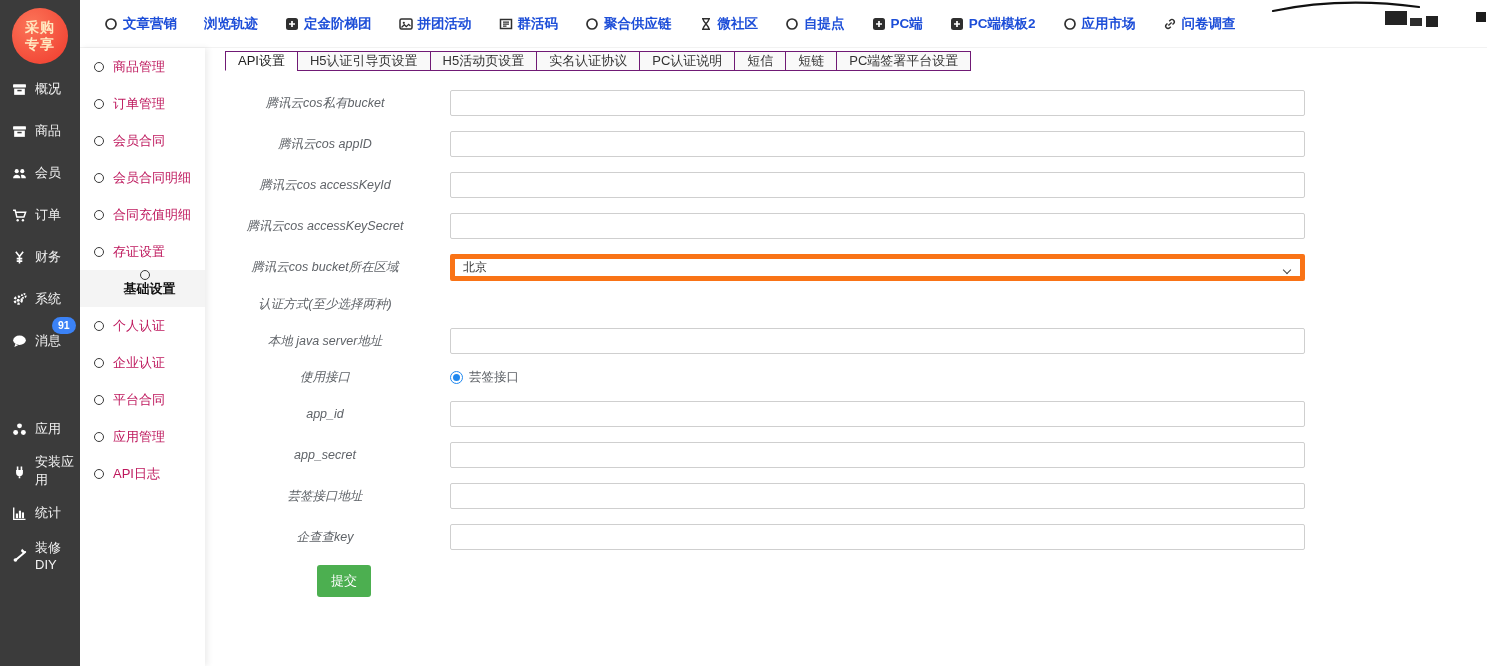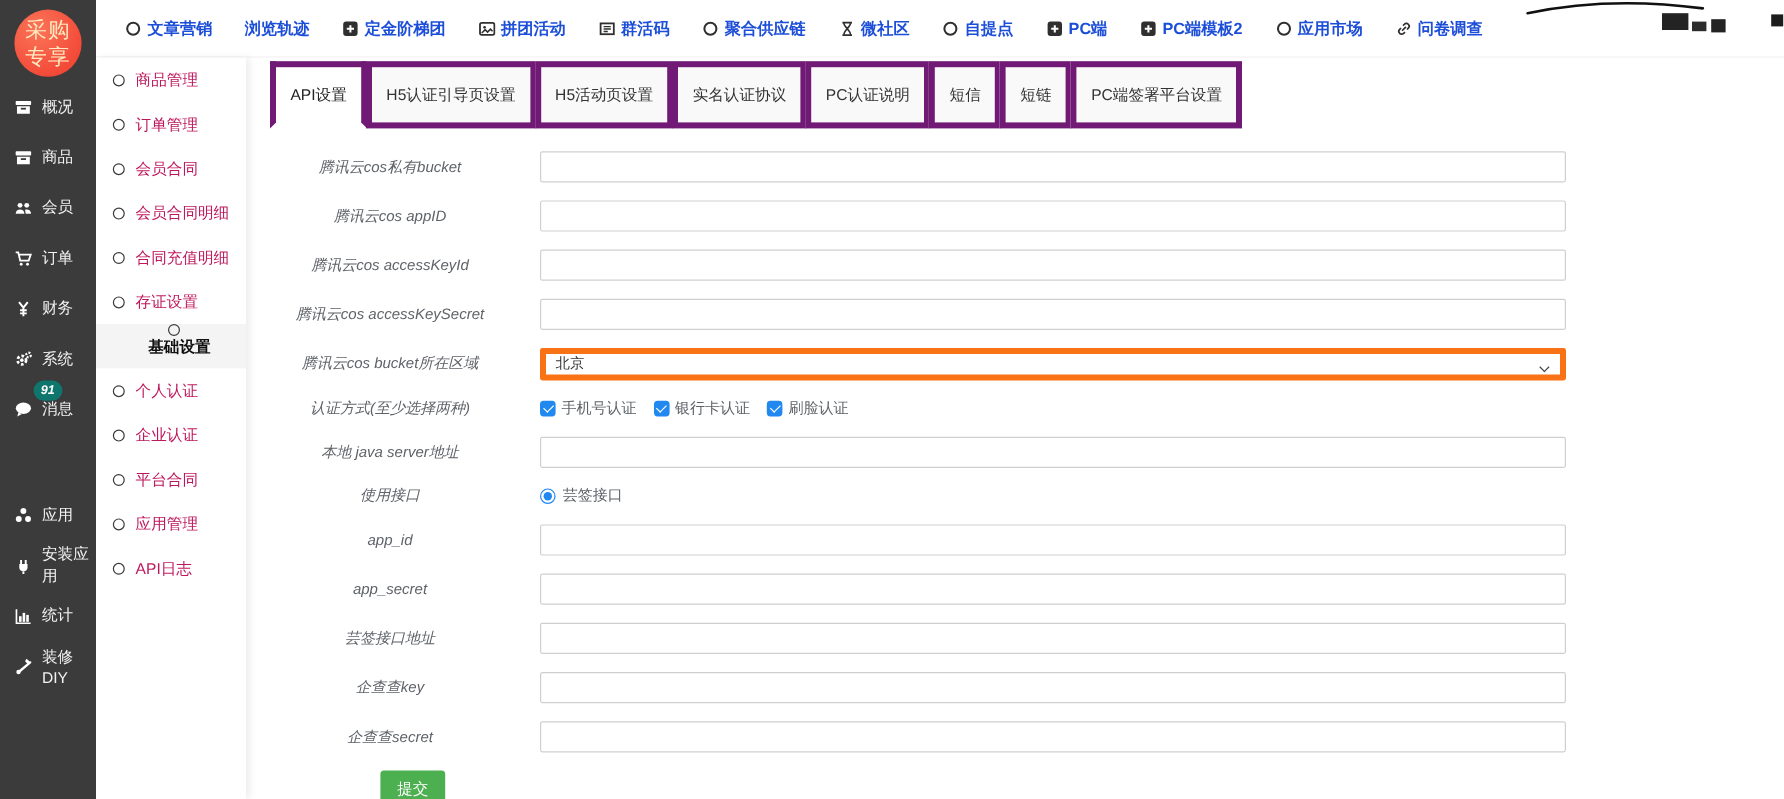--- a/index.html
+++ b/index.html
@@ -5,29 +5,29 @@
   * { margin:0; padding:0; box-sizing:border-box; }
   html,body { width:1487px; height:666px; overflow:hidden; background:#fff;
     font-family:"Liberation Sans","DejaVu Sans",sans-serif; }
   .app { display:flex; width:1487px; height:666px; }
 
   
   .rail { width:80px; flex-shrink:0; background:#3b3b3b; position:relative; z-index:5; }
   .logo { width:56px; height:56px; border-radius:50%; margin:8px auto 4px auto;
     background:radial-gradient(circle at 35% 30%, #fb7458, #f03a2c);
     display:flex; flex-direction:column; align-items:center; justify-content:center;
-    color:#ffe9c0; font-weight:400; font-size:18px; line-height:1.25; letter-spacing:1px; }
+    color:#ffe9c0; font-weight:700; font-size:14px; line-height:1.25; letter-spacing:1px; }
   .rail-list { margin-top:3px; }
   .rail-item { height:42px; display:flex; align-items:center; padding-left:12px;
     color:#f2f2f2; font-size:13px; cursor:pointer; position:relative; }
   .rail-item.group-start { margin-top:46px; }
   .rail-item .icon { width:15px; height:15px; margin-right:8px; color:#fff; flex-shrink:0; }
   .icon svg { width:100%; height:100%; display:block; }
-  .badge { position:absolute; left:28px; top:-3px; background:#0f766e; color:#fff;
-    font-size:10.5px; line-height:1; padding:3px 6px; border-radius:9px; font-weight:700;font-style:italic; }
+  .badge { position:absolute; left:52px; top:-3px; background:#3b82f6; color:#fff;
+    font-size:10.5px; line-height:1; padding:3px 6px; border-radius:9px; font-weight:700; }
 
   
   .main-col { flex:1; display:flex; flex-direction:column; min-width:0; }
   .topbar { height:48px; background:#fff; display:flex; align-items:center;
     padding-left:24px; position:relative; border-bottom:1px solid #f2f2f2; flex-shrink:0; }
   .nav-item { display:flex; align-items:center; margin-right:27px; cursor:pointer;
     color:#1d4ed8; font-size:13.5px; font-weight:600; white-space:nowrap; }
   .nav-item .icon { width:14px; height:14px; margin-right:5px; color:#2f2f2f; }
 
   
@@ -41,22 +41,22 @@
   .sub-item { height:37px; display:flex; align-items:center; padding-left:14px;
     font-size:13px; color:#be185d; cursor:pointer; white-space:nowrap; }
   .sub-item .ring { width:10px; height:10px; border:1.6px solid #3a3a3a; border-radius:50%;
     margin-right:9px; flex-shrink:0; }
   .sub-item.active { background:#f4f4f4; font-weight:700; color:#111;flex-direction:column; }
 
   .content { flex:1; background:#fff; padding:3px 0 0 20px; min-width:0; }
 
   
   .tabs { display:inline-flex; }
-  .tab { padding:14px 12px; min-width:44px; text-align:right; font-size:13px; color:#333;
-    background:#f9f9f9; border:5px solid #701a75; cursor:pointer; white-space:nowrap; }
+  .tab { padding:0 12px; min-width:44px; text-align:right; font-size:13px; color:#333;
+    background:#f9f9f9; border:1px solid #701a75; cursor:pointer; white-space:nowrap; }
   .tab + .tab { margin-left:-1px; }
   .tab.active { background:#fff; border-bottom-color:#fff; color:#222; }
 
   
   .form { padding-top:19px; }
   .form-row { display:flex; align-items:center; margin-bottom:15px; }
   .form-label { width:200px; text-align:center; font-size:12.5px; color:#5f6368;
     flex-shrink:0; white-space:nowrap;font-style:italic; }
   .form-ctrl { margin-left:25px; width:855px; position:relative; display:flex; align-items:center; }
   .txt-input { width:855px; height:26px; border:1px solid #cfcfcf; border-radius:2px;
@@ -410,34 +410,20 @@
               <div class="form-label">腾讯云cos bucket所在区域</div>
               <div class="form-ctrl">
                 <div class="select-box">
                   <span>北京</span>
                   <span class="select-caret"></span>
                 </div>
               </div>
             </div>
             <div class="form-row">
               <div class="form-label">认证方式(至少选择两种)</div>
-              <div class="form-ctrl">
-                <span class="opt">
-                  <span class="checkbox checked"></span>
-                  <span>手机号认证</span>
-                </span>
-                <span class="opt">
-                  <span class="checkbox checked"></span>
-                  <span>银行卡认证</span>
-                </span>
-                <span class="opt">
-                  <span class="checkbox checked"></span>
-                  <span>刷脸认证</span>
-                </span>
-              </div>
             </div>
             <div class="form-row">
               <div class="form-label">本地 java server地址</div>
               <div class="form-ctrl">
                 <input class="txt-input" type="text" style="">
               </div>
             </div>
             <div class="form-row">
               <div class="form-label">使用接口</div>
               <div class="form-ctrl">
@@ -464,26 +450,20 @@
               <div class="form-ctrl">
                 <input class="txt-input" type="text" style="">
               </div>
             </div>
             <div class="form-row">
               <div class="form-label">企查查key</div>
               <div class="form-ctrl">
                 <input class="txt-input" type="text" style="">
               </div>
             </div>
-            <div class="form-row">
-              <div class="form-label">企查查secret</div>
-              <div class="form-ctrl">
-                <input class="txt-input" type="text" style="">
-              </div>
-            </div>
           </div>
 
         <div class="form-row">
           <button class="submit-btn">提交</button>
         </div>
       </div>
 
     </div>
   </div>
 </div>

